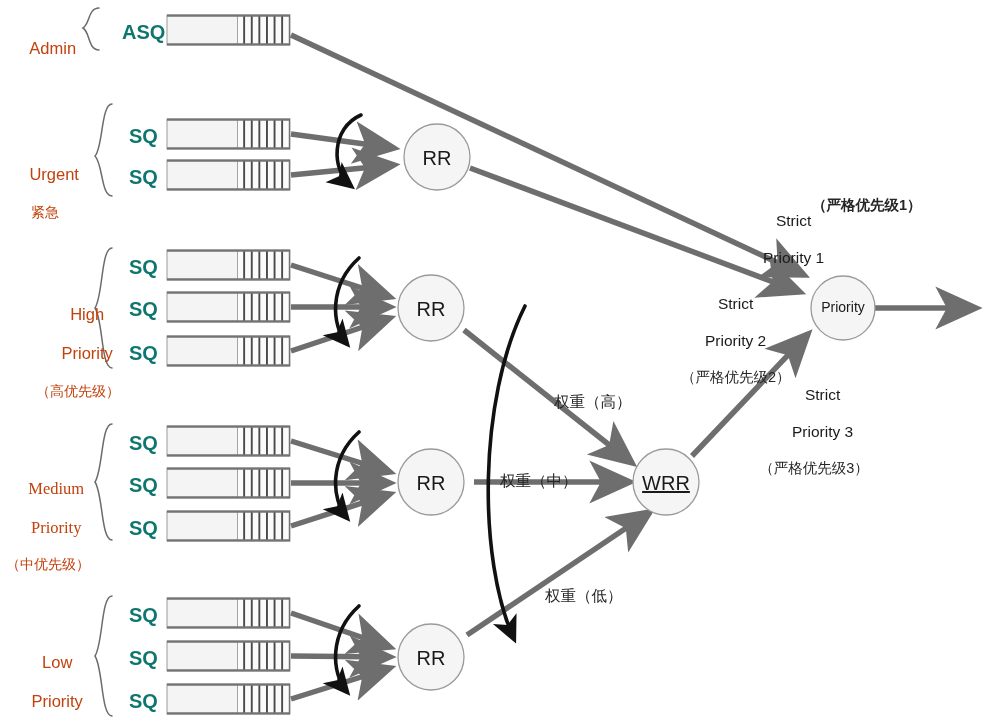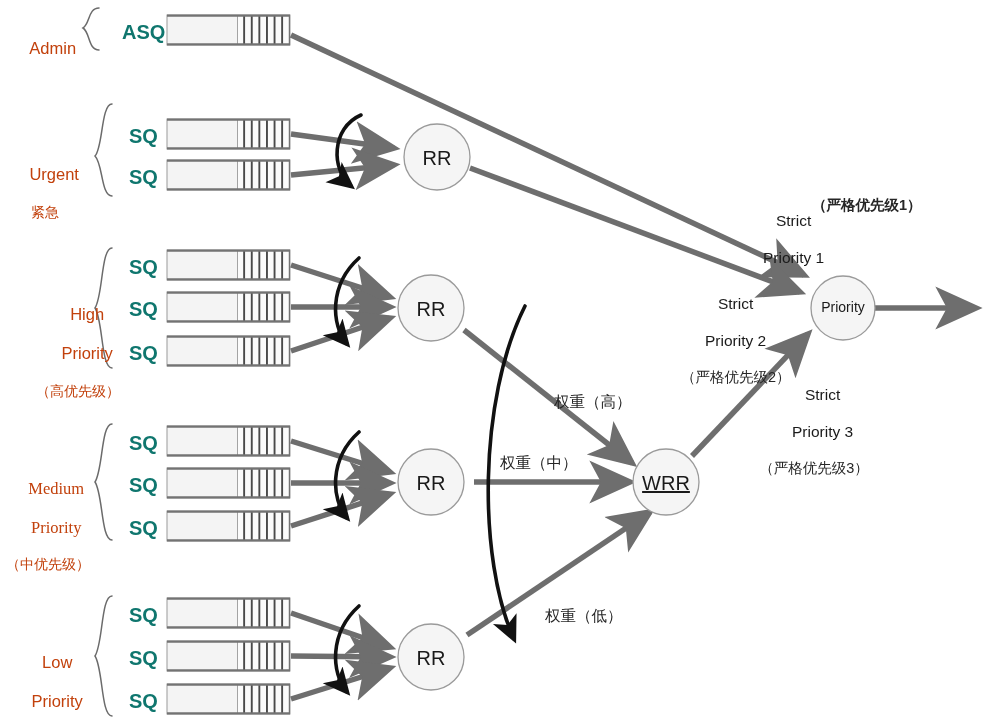--- a/index.html
+++ b/index.html
@@ -311,16 +311,16 @@
     <span class="cn">（严格优先级2）</span>
   </div>
 
   <div class="lbl edge-label" style="left:759px; top:367px; width:110px;">
     <span>Strict</span><br>
     <span>Priority 3</span>
     <span class="cn">（严格优先级3）</span>
   </div>
 
   <div class="lbl weight-label" style="left:554px; top:345px;margin-top:48px;">权重（高）</div>
-  <div class="lbl weight-label" style="left:500px; top:454px;">权重（中）</div>
-  <div class="lbl weight-label" style="left:545px; top:587px;margin-top:20px;">权重（低）</div>
+  <div class="lbl weight-label" style="left:500px; top:472px;">权重（中）</div>
+  <div class="lbl weight-label" style="left:545px; top:587px;">权重（低）</div>
 
 </div>
 
 </body></html>

